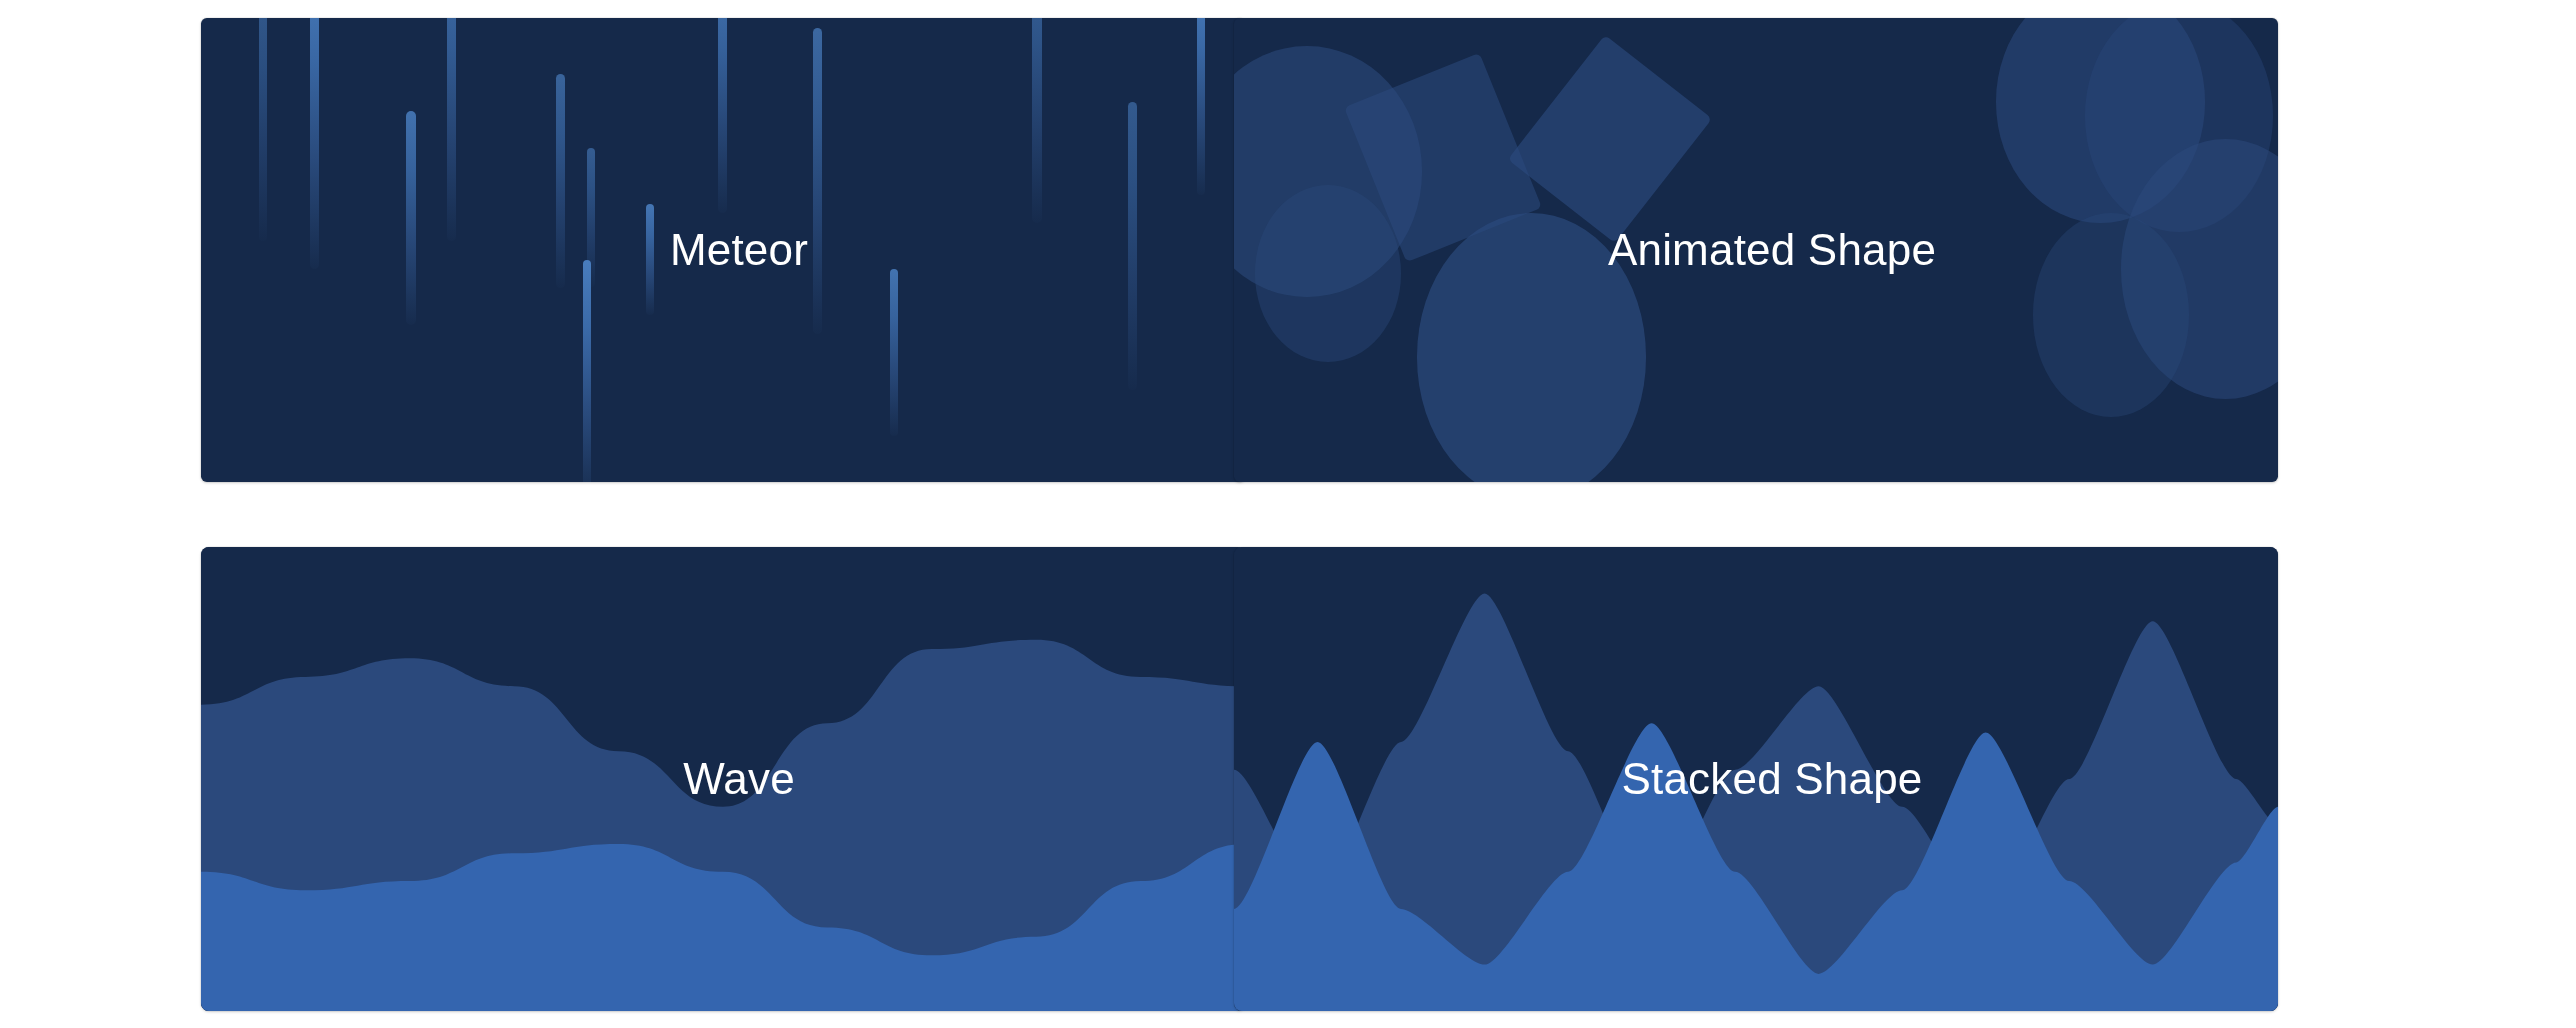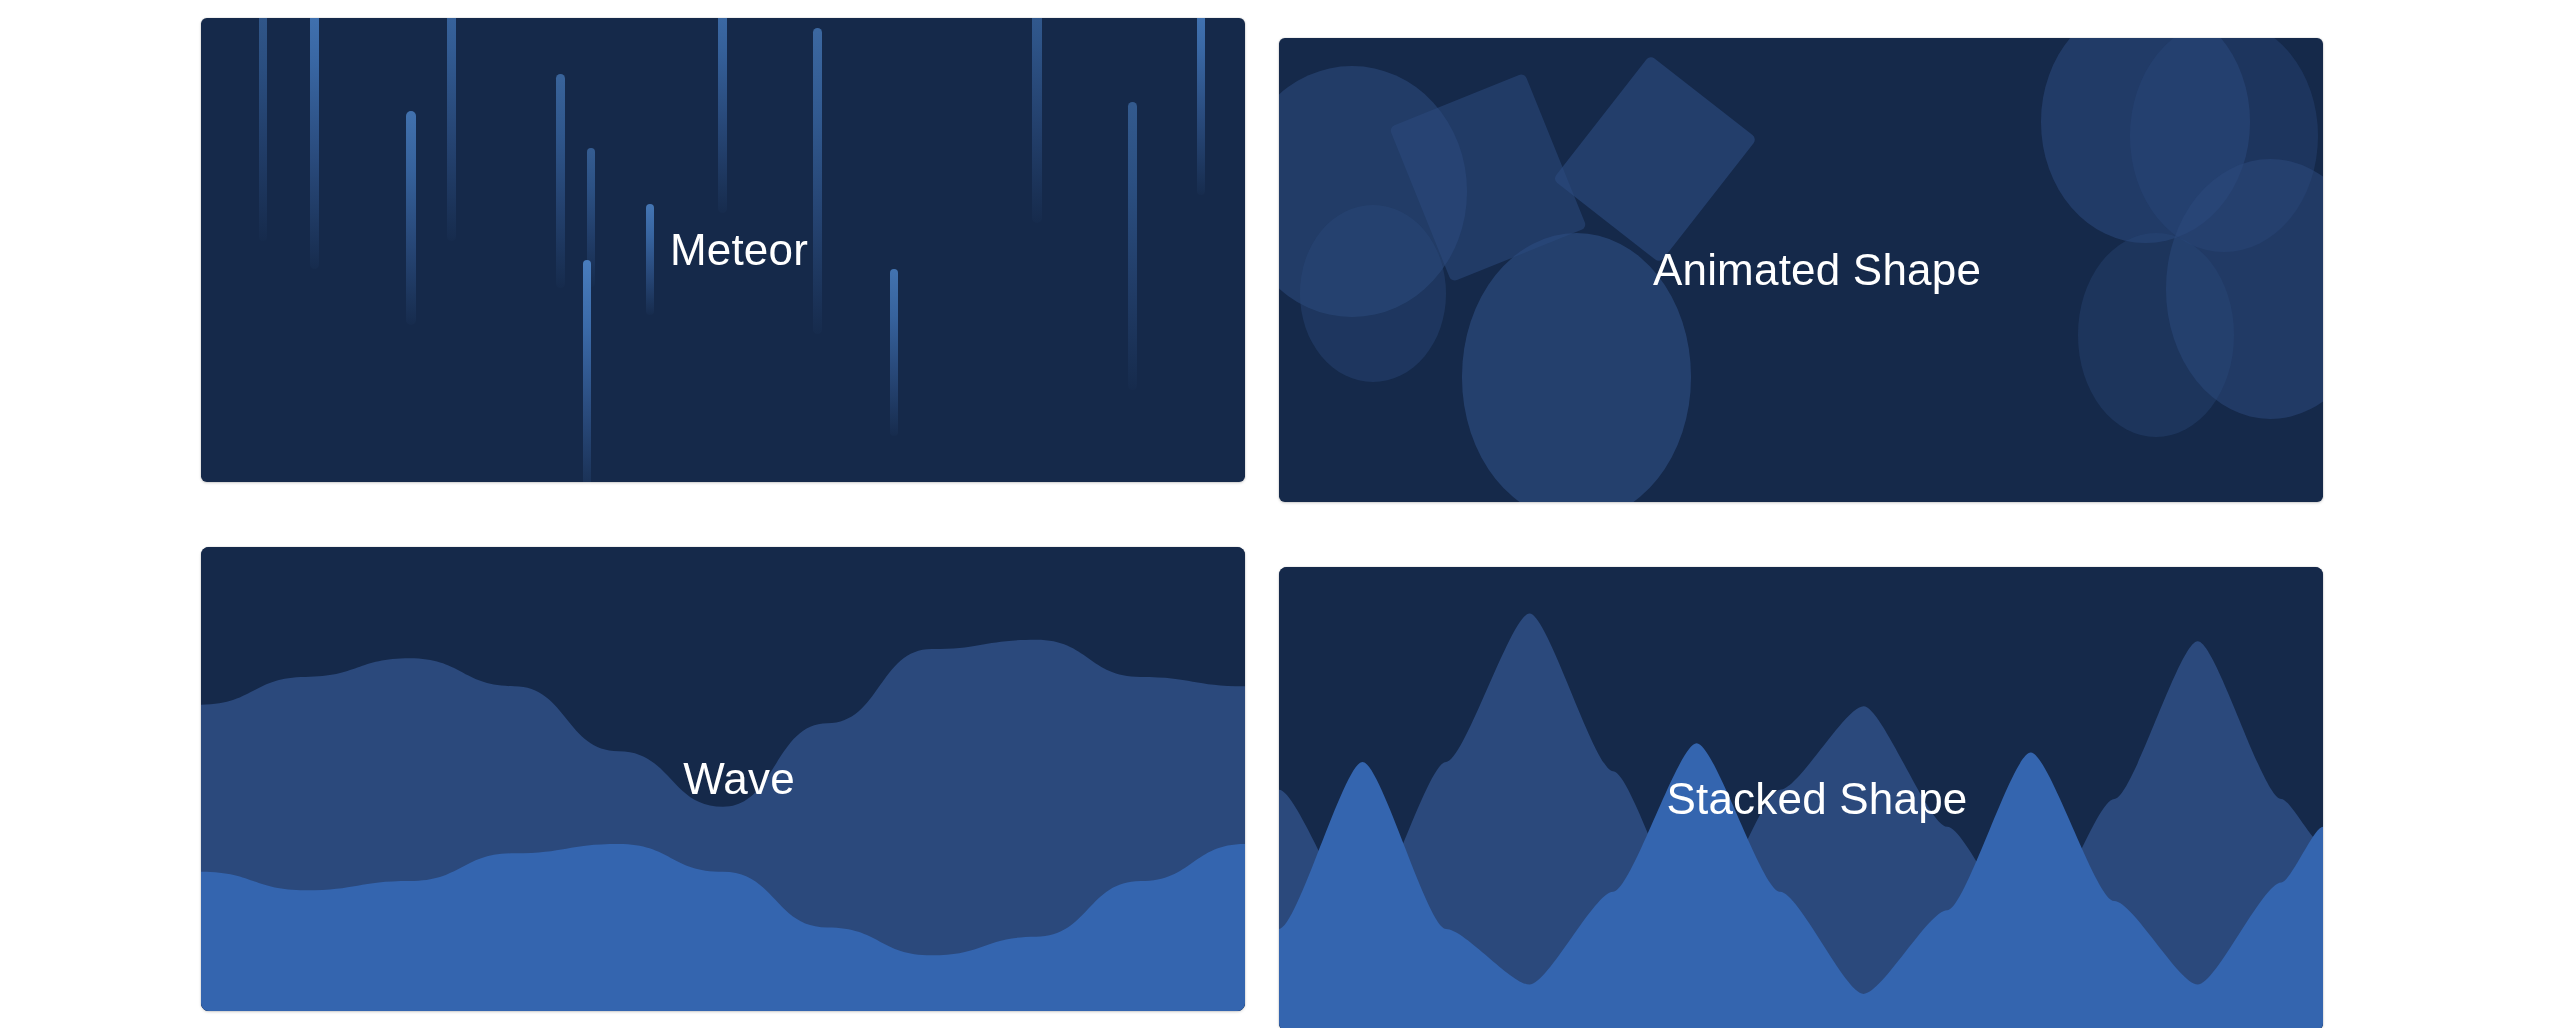--- a/index.html
+++ b/index.html
@@ -26,21 +26,21 @@
     height: 464px;
     border-radius: 5.8px;
     overflow: hidden;
     background: #15294a;
     box-shadow: 0 1px 2.9px rgba(0,0,0,0.18), 0 0 0 1px rgba(0,0,0,0.04);
   }
 
   .card-r0 { top: 18.4px; }
   .card-r1 { top: 547px; border-radius: 8px; }
   .card-c0 { left: 201px; }
-  .card-c1 { left: 1279px; margin-top: 20px; }
+  .card-c1 { left: 1234px; }
 
   .card-canvas {
     position: absolute;
     inset: 0;
     width: 100%;
     height: 100%;
     display: block;
   }
 
   .card-label {

